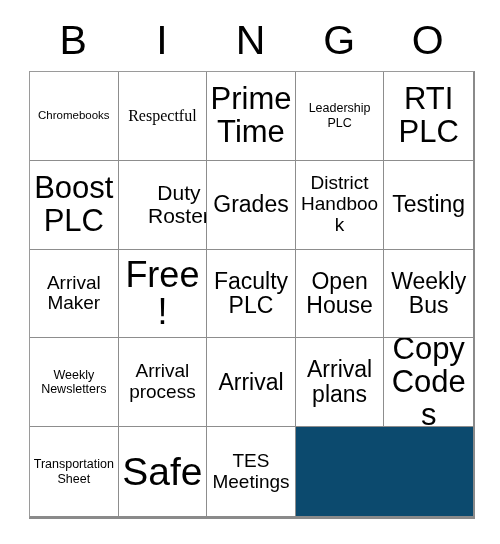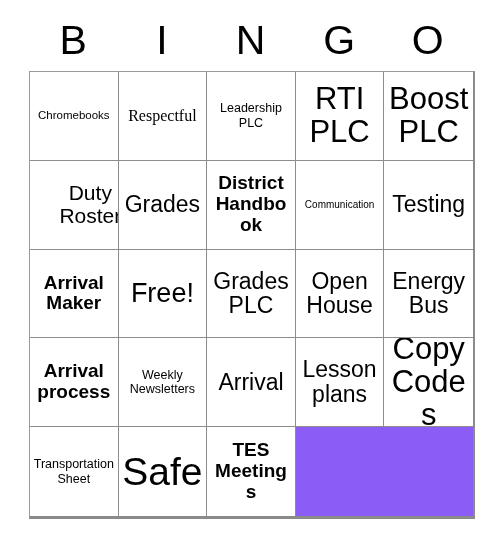--- a/index.html
+++ b/index.html
@@ -53,21 +53,21 @@
     width: 443px;
     height: 444px;
     display: grid;
     grid-template-columns: repeat(5, 1fr);
     grid-template-rows: repeat(5, 1fr);
     border-top: 1px solid #9a9a9a;
     border-left: 1px solid #9a9a9a;
     border-right: 2px solid #8a8a8a;
     border-bottom: 3px solid #8a8a8a;
     box-sizing: content-box;
-    background: #8b5cf6;
+    background: #0c4a6e;
   }
 
   .bingo-cell {
     border-right: 1px solid #8d8d8d;
     border-bottom: 1px solid #8d8d8d;
     box-sizing: border-box;
     display: flex;
     align-items: center;
     justify-content: center;
     text-align: center;
@@ -84,25 +84,25 @@
     color: #000000;
     word-wrap: break-word;
     width: 100%;
   }
 
   
   .sz-xs   { font-size: 10px;   line-height: 1.15; }
   .sz-s    { font-size: 11.5px; line-height: 1.15; }
   .sz-sm   { font-size: 12.5px; line-height: 1.18; }
   .sz-m    { font-size: 16px;   line-height: 1.12; font-family: Liberation Serif, serif; }
-  .sz-ml   { font-size: 19px;   line-height: 1.1; font-weight: bold; }
+  .sz-ml   { font-size: 19px;   line-height: 1.1; }
   .sz-l    { font-size: 23px;   line-height: 1.08; }
   .sz-xl   { font-size: 21px;   line-height: 1.06; margin-left: 33px; }
   .sz-xxl  { font-size: 31px;   line-height: 1.05; }
-  .sz-huge { font-size: 27px;   line-height: 1.04; }
+  .sz-huge { font-size: 36px;   line-height: 1.04; }
   .sz-mega { font-size: 39px;   line-height: 1.02; }
 </style>
 </head>
 <body>
 
 <div id="bingo-card">
 
   <div id="bingo-header">
     <div class="header-letter">B</div>
     <div class="header-letter">I</div>
@@ -113,72 +113,72 @@
 
   <div id="bingo-grid">
 
     <div class="bingo-cell">
         <span class="cell-text sz-s">Chromebooks</span>
       </div>
     <div class="bingo-cell">
         <span class="cell-text sz-m">Respectful</span>
       </div>
     <div class="bingo-cell">
+        <span class="cell-text sz-xxl">Prime Time</span>
+      </div>
+    <div class="bingo-cell">
         <span class="cell-text sz-sm">Leadership PLC</span>
       </div>
     <div class="bingo-cell">
         <span class="cell-text sz-xxl">RTI PLC</span>
       </div>
 
     <div class="bingo-cell">
         <span class="cell-text sz-xxl">Boost PLC</span>
       </div>
     <div class="bingo-cell">
         <span class="cell-text sz-xl">Duty Roster</span>
       </div>
     <div class="bingo-cell">
         <span class="cell-text sz-l">Grades</span>
       </div>
     <div class="bingo-cell">
         <span class="cell-text sz-ml">District Handbook</span>
       </div>
-    <div class="bingo-cell">
-        <span class="cell-text sz-xs">Communication</span>
-      </div>
 
     <div class="bingo-cell">
         <span class="cell-text sz-l">Testing</span>
       </div>
     <div class="bingo-cell">
         <span class="cell-text sz-ml">Arrival Maker</span>
       </div>
     <div class="bingo-cell">
         <span class="cell-text sz-huge">Free!</span>
       </div>
     <div class="bingo-cell">
-        <span class="cell-text sz-l">Grades PLC</span>
+        <span class="cell-text sz-l">Faculty PLC</span>
       </div>
     <div class="bingo-cell">
         <span class="cell-text sz-l">Open House</span>
       </div>
 
     <div class="bingo-cell">
-        <span class="cell-text sz-l">Energy Bus</span>
+        <span class="cell-text sz-l">Weekly Bus</span>
+      </div>
+    <div class="bingo-cell">
+        <span class="cell-text sz-sm">Weekly Newsletters</span>
       </div>
     <div class="bingo-cell">
         <span class="cell-text sz-ml">Arrival process</span>
       </div>
     <div class="bingo-cell">
-        <span class="cell-text sz-sm">Weekly Newsletters</span>
-      </div>
-    <div class="bingo-cell">
         <span class="cell-text sz-l">Arrival</span>
       </div>
     <div class="bingo-cell">
-        <span class="cell-text sz-l">Lesson plans</span>
+        <span class="cell-text sz-l">Arrival plans</span>
       </div>
 
     <div class="bingo-cell">
         <span class="cell-text sz-xxl">Copy Codes</span>
       </div>
     <div class="bingo-cell">
         <span class="cell-text sz-sm">Transportation Sheet</span>
       </div>
     <div class="bingo-cell">
         <span class="cell-text sz-mega">Safe</span>

